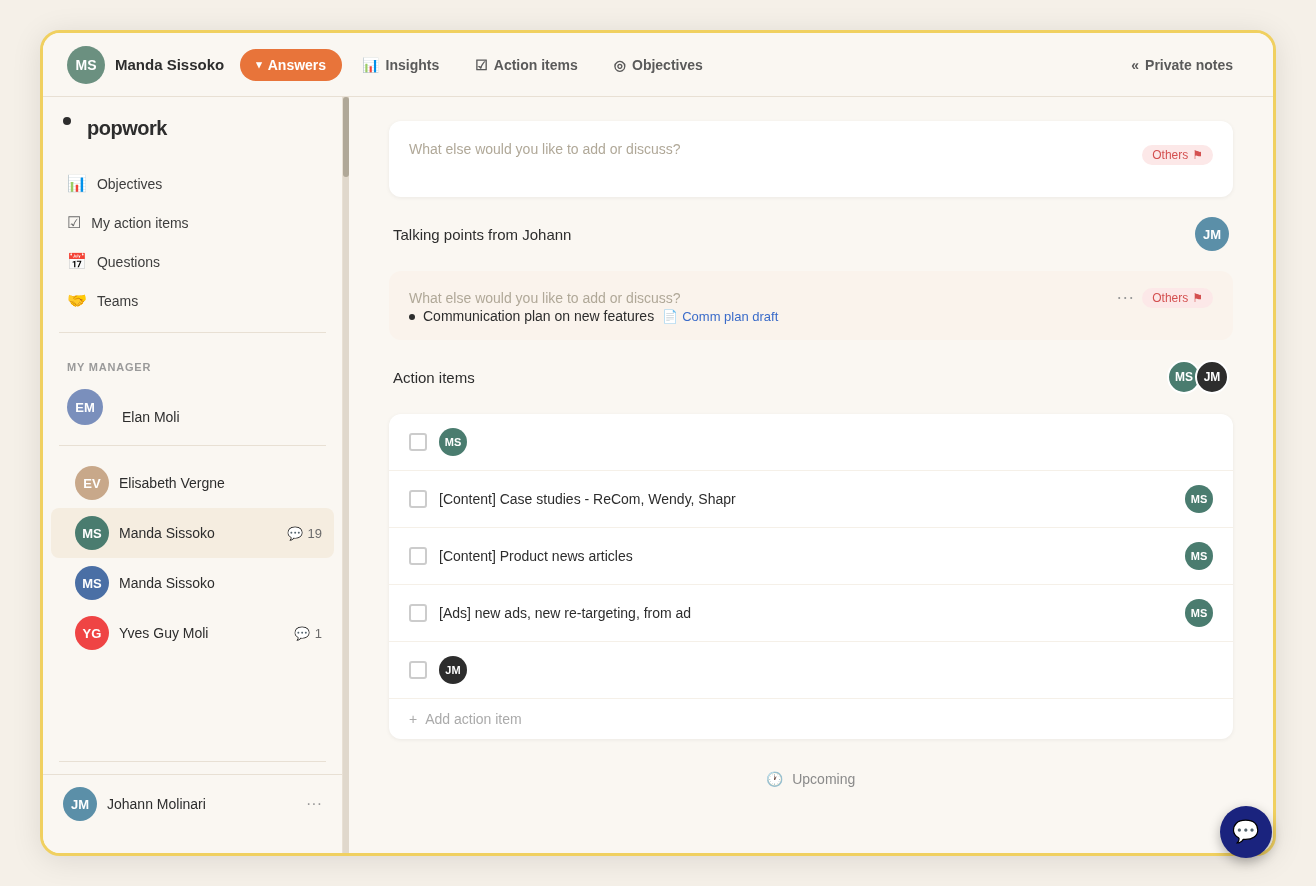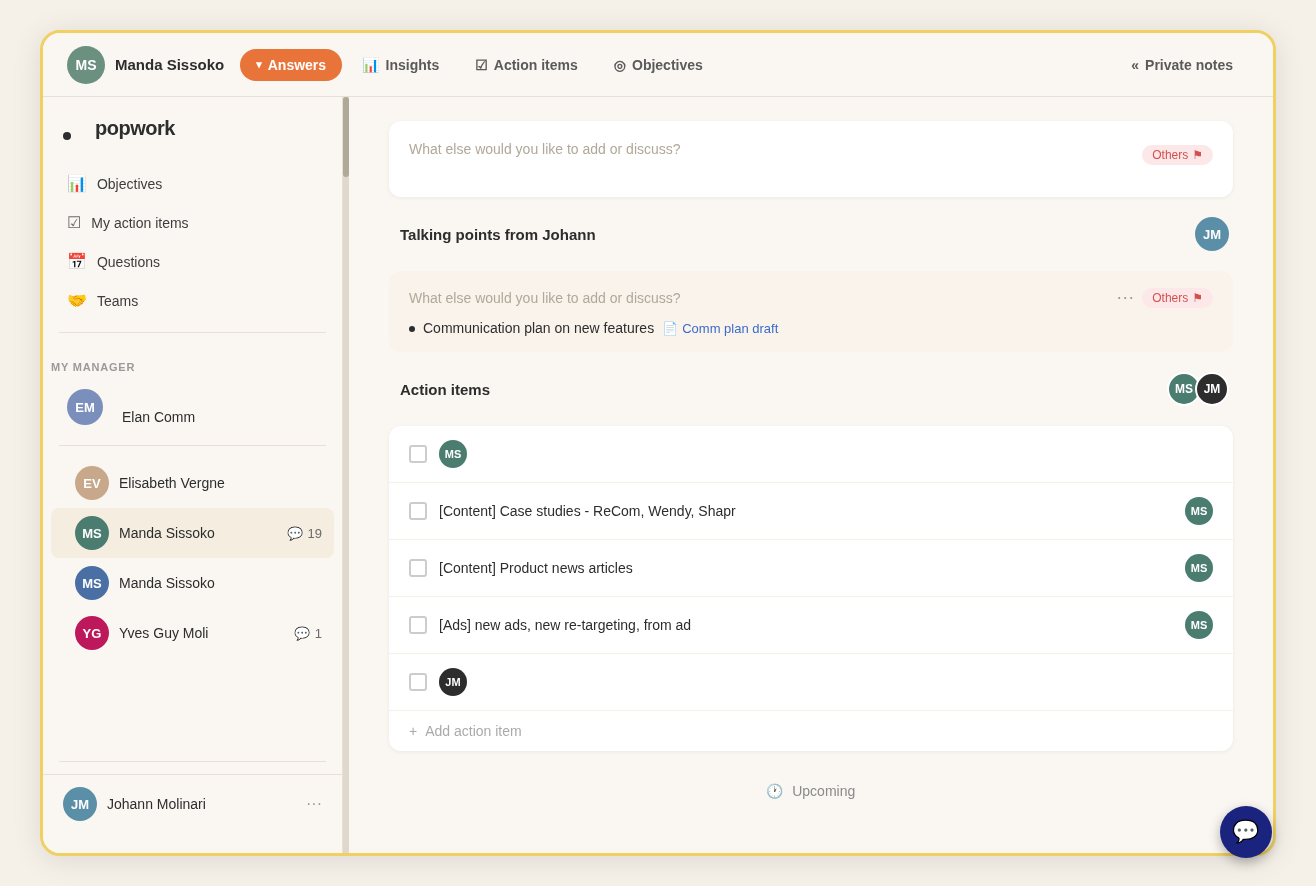--- a/index.html
+++ b/index.html
@@ -110,22 +110,22 @@
       background: #faf7f2;
       border-right: 1px solid #e8e0d4;
       padding: 20px 0;
       display: flex;
       flex-direction: column;
       flex-shrink: 0;
       overflow-y: auto;
     }
     .logo-area {
       display: flex;
-      align-items: flex-end;
-      gap: 24px;
+      align-items: flex-start;
+      gap: 16px;
       padding: 0 20px 24px;
     }
     .logo-dot {
       width: 8px;
       height: 8px;
       background: #2d2d2d;
       border-radius: 50%;
     }
     .logo-text {
       font-size: 20px;
@@ -142,21 +142,21 @@
       gap: 10px;
       padding: 10px 12px;
       border-radius: 8px;
       font-size: 14px;
       font-weight: 500;
       color: #3d3d3d;
       cursor: pointer;
     }
     .nav-icon { font-size: 16px; color: #6b6b6b; }
     .sidebar-section-label {
-      padding: 16px 8px 8px;
+      padding: 16px 24px 8px;
       font-size: 11px;
       font-weight: 700;
       color: #9a9a9a;
       letter-spacing: 0.8px;
       text-transform: uppercase;
     }
     .divider {
       height: 1px;
       background: #e8e0d4;
       margin: 12px 16px;
@@ -303,23 +303,22 @@
       float: right;
     }
     .card-header {
       display: flex;
       align-items: center;
       justify-content: space-between;
       margin-bottom: 12px;
     }
     .card-title {
       font-size: 15px;
-      font-weight: 700;
-      color: #2d2d2d;
-      margin-left: 7px;
+      font-weight: 400;
+      color: #2d2d2d;
     }
     .card-avatar-group {
       display: flex;
     }
     .card-avatar {
       width: 34px;
       height: 34px;
       border-radius: 50%;
       border: 2px solid white;
       margin-left: -6px;
@@ -345,21 +344,20 @@
     }
     .card-dots {
       color: #9a9a9a;
       font-size: 18px;
       cursor: pointer;
     }
     .bullet-row {
       display: flex;
       align-items: flex-start;
       gap: 8px;
-      margin-top: 12px;
     }
     .bullet {
       width: 6px;
       height: 6px;
       border-radius: 50%;
       background: #2d2d2d;
       flex-shrink: 0;
       margin-top: 6px;
     }
     .bullet-text {
@@ -517,21 +515,21 @@
           <span class="nav-icon">🤝</span>
           <span>Teams</span>
         </div>
       </div>
 
       <div class="divider"></div>
 
       <div class="sidebar-section-label">MY MANAGER</div>
       <div class="manager-item">
         <div class="manager-avatar">EM</div>
-        <span class="manager-name">Elan Comm</span>
+        <span class="manager-name">Elan Moli</span>
       </div>
 
       <div class="divider"></div>
 
 
       <div class="team-member">
         <div class="member-avatar" style="background:#c8a88a;">EV</div>
         <span class="team-member-name">Elisabeth Vergne</span>
       </div>
 
@@ -543,21 +541,21 @@
           <span class="comment-count">19</span>
         </div>
       </div>
 
       <div class="team-member">
         <div class="member-avatar" style="background:#4a6fa5;">MS</div>
         <span class="team-member-name">Manda Sissoko</span>
       </div>
 
       <div class="team-member">
-        <div class="member-avatar" style="background:#be185d;">YG</div>
+        <div class="member-avatar" style="background:#ef4444;">YG</div>
         <span class="team-member-name">Yves Guy Moli</span>
         <div class="comment-badge">
           <span>💬</span>
           <span class="comment-count">1</span>
         </div>
       </div>
 
       <div style="flex:1;"></div>
       <div class="divider"></div>
       <div class="footer-user">

